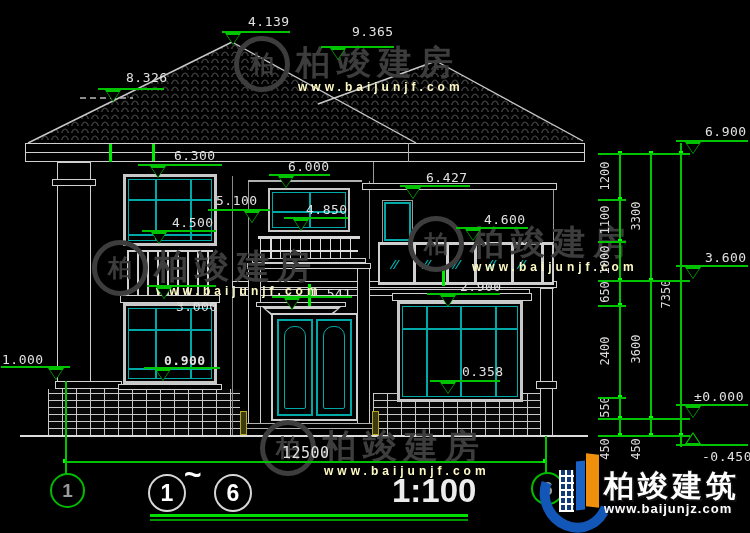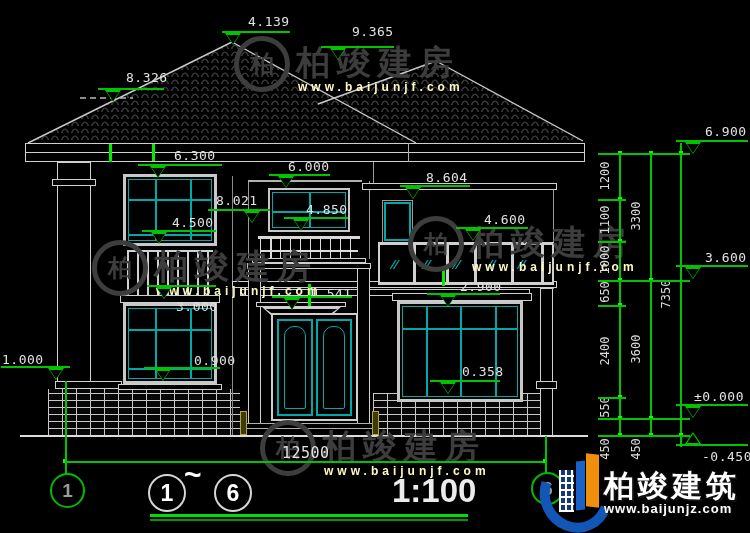--- a/index.html
+++ b/index.html
@@ -206,24 +206,24 @@
       <div class="trid" style="left: 330px; top: 48px;"></div>
       <div class="dimtxt" style="left: 126px; top: 70px;">8.326</div>
       <div class="dimline" style="left: 98px; top: 88px; width: 66px;"></div>
       <div class="trid" style="left: 105px; top: 90px;"></div>
       <div class="dimtxt" style="left: 174px; top: 148px;">6.300</div>
       <div class="dimline" style="left: 138px; top: 164px; width: 84px;"></div>
       <div class="trid" style="left: 150px; top: 166px;"></div>
       <div class="dimtxt" style="left: 288px; top: 159px;">6.000</div>
       <div class="dimline" style="left: 269px; top: 174px; width: 61px;"></div>
       <div class="trid" style="left: 278px; top: 176px;"></div>
-      <div class="dimtxt" style="left: 426px; top: 170px;">8.604</div>
+      <div class="dimtxt" style="left: 426px; top: 170px;">6.427</div>
       <div class="dimline" style="left: 400px; top: 185px; width: 70px;"></div>
       <div class="trid" style="left: 405px; top: 187px;"></div>
-      <div class="dimtxt" style="left: 216px; top: 193px;">8.021</div>
+      <div class="dimtxt" style="left: 216px; top: 193px;">5.100</div>
       <div class="dimline" style="left: 208px; top: 209px; width: 62px;"></div>
       <div class="trid" style="left: 244px; top: 211px;"></div>
       <div class="dimtxt" style="left: 306px; top: 202px;">4.850</div>
       <div class="dimline" style="left: 284px; top: 217px; width: 64px;"></div>
       <div class="trid" style="left: 293px; top: 219px;"></div>
       <div class="dimtxt" style="left: 484px; top: 212px;">4.600</div>
       <div class="dimline" style="left: 456px; top: 227px; width: 72px;"></div>
       <div class="trid" style="left: 465px; top: 229px;"></div>
       <div class="dimtxt" style="left: 172px; top: 215px;">4.500</div>
       <div class="dimline" style="left: 142px; top: 230px; width: 74px;"></div>
@@ -233,21 +233,21 @@
       <div class="trid" style="left: 156px; top: 287px;"></div>
       <div class="dimtxt" style="left: 310px; top: 286px;">1.541</div>
       <div class="dimline" style="left: 272px; top: 296px; width: 80px;"></div>
       <div class="trid" style="left: 284px; top: 298px;"></div>
       <div class="dimtxt" style="left: 460px; top: 279px;">2.900</div>
       <div class="dimline" style="left: 427px; top: 293px; width: 73px;"></div>
       <div class="trid" style="left: 440px; top: 295px;"></div>
       <div class="dimtxt" style="left: 2px; top: 352px;">1.000</div>
       <div class="dimline" style="left: 1px; top: 366px; width: 69px;"></div>
       <div class="trid" style="left: 48px; top: 368px;"></div>
-      <div class="dimtxt" style="left: 194px; top: 353px;">0.900</div>
+      <div class="dimtxt" style="left: 164px; top: 353px; font-weight: bold;">0.900</div>
       <div class="dimline" style="left: 144px; top: 367px; width: 76px;"></div>
       <div class="trid" style="left: 155px; top: 369px;"></div>
       <div class="dimtxt" style="left: 462px; top: 364px;">0.358</div>
       <div class="dimline" style="left: 430px; top: 380px; width: 70px;"></div>
       <div class="trid" style="left: 440px; top: 382px;"></div>
       <div class="dimtxt" style="left: 705px; top: 124px;">6.900</div>
       <div class="dimline" style="left: 676px; top: 140px; width: 72px;"></div>
       <div class="trid" style="left: 685px; top: 142px;"></div>
       <div class="dimtxt" style="left: 705px; top: 250px;">3.600</div>
       <div class="dimline" style="left: 676px; top: 265px; width: 72px;"></div>

